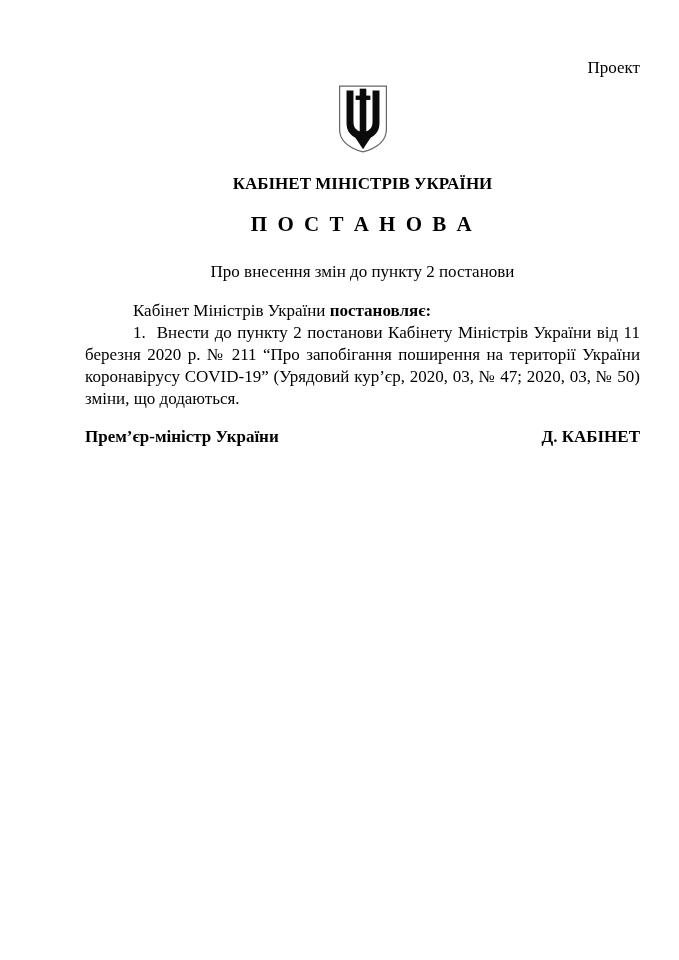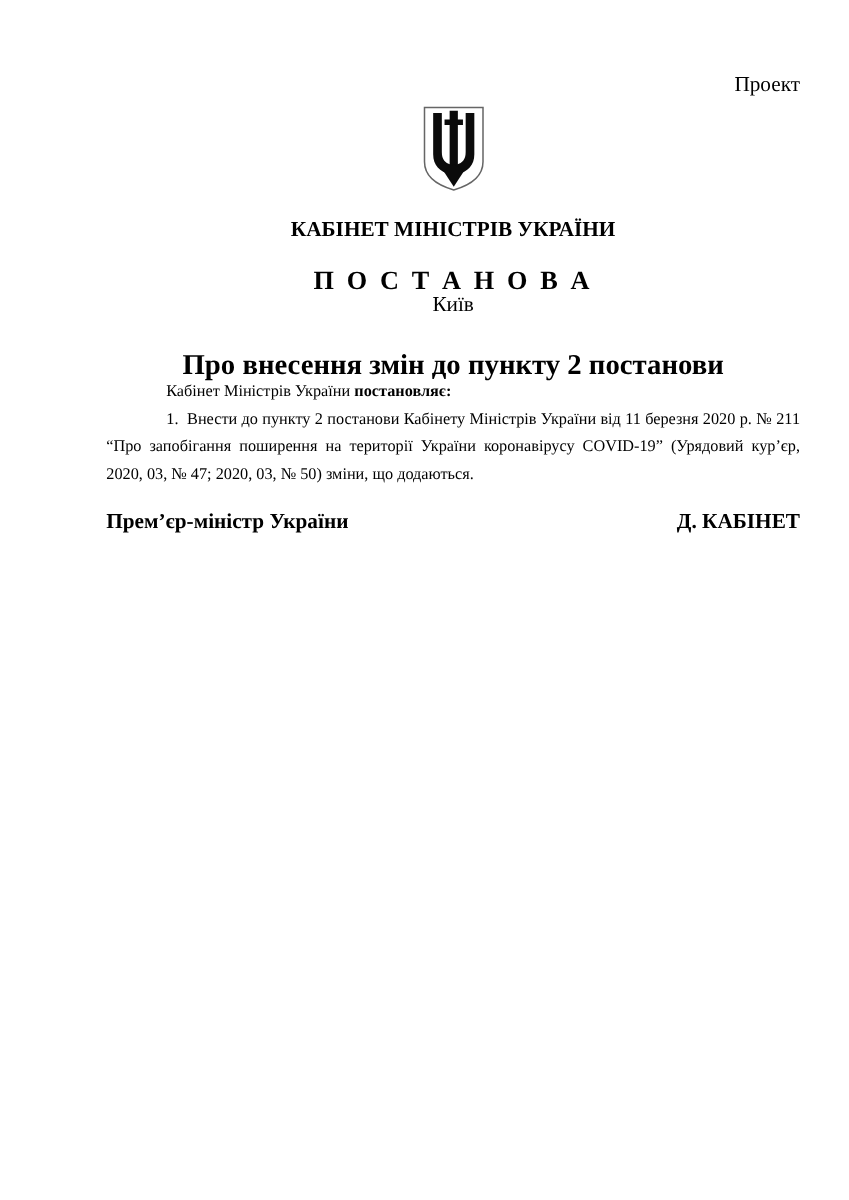--- a/index.html
+++ b/index.html
@@ -48,26 +48,27 @@
     line-height: 20px;
   }
   .city-line {
     text-align: center;
     font-size: 17px;
     line-height: 20px;
   }
   .doc-title {
     margin-top: 28px;
     text-align: center;
-    font-size: 23px;
-    font-weight: bold;
+    font-size: 17px;
+    font-weight: normal;
     line-height: 20px;
   }
   .body-text {
-    font-size: 13px;
+    margin-top: 18px;
+    font-size: 17px;
     line-height: 22px;
   }
   .para {
     margin: 0;
     text-indent: 48px;
   }
   .para.justify { text-align: justify; }
   .bold { font-weight: bold; }
   .signature-row {
     margin-top: 16px;
@@ -95,21 +96,20 @@
       <path d="M21.5,13 h17 v5 h-17 z"></path>
       <path d="M30,54 l9.5,6.5 l-9.5,14.5 l-9.5,-14.5 z"></path>
     </g>
   </svg>
 
   <div class="org-name">КАБІНЕТ МІНІСТРІВ УКРАЇНИ</div>
 
   <div class="doc-type">П О С Т А Н О В А</div>
 
 
-  <div class="city-line">Київ</div>
 
   <div class="doc-title">
     <div>Про внесення змін до пункту 2 постанови</div>
   </div>
 
   <div class="body-text">
     <p class="para"><span>Кабінет Міністрів України </span><span class="bold">постановляє:</span></p>
 
     <p class="para justify">1.&nbsp;&nbsp;Внести до пункту 2 постанови Кабінету Міністрів України від 11 березня 2020 р. №&nbsp;211 “Про запобігання поширення на території України коронавірусу COVID-19” (Урядовий кур’єр, 2020, 03, №&nbsp;47; 2020, 03, №&nbsp;50) зміни, що додаються.</p>
 

